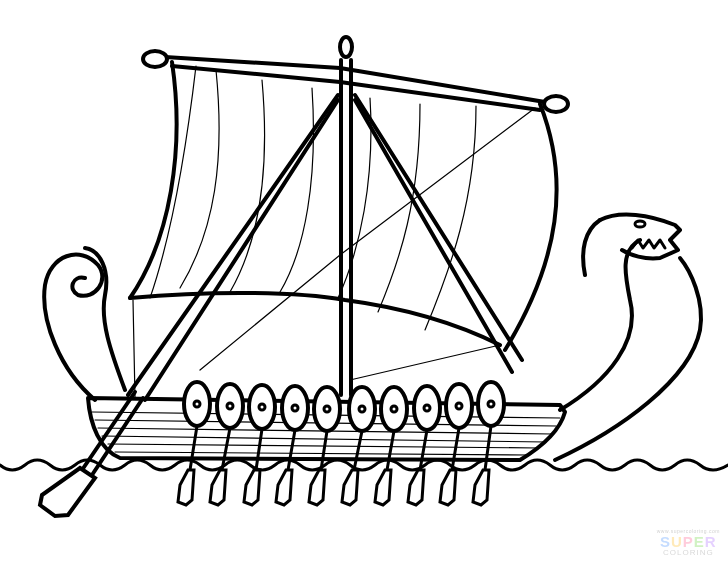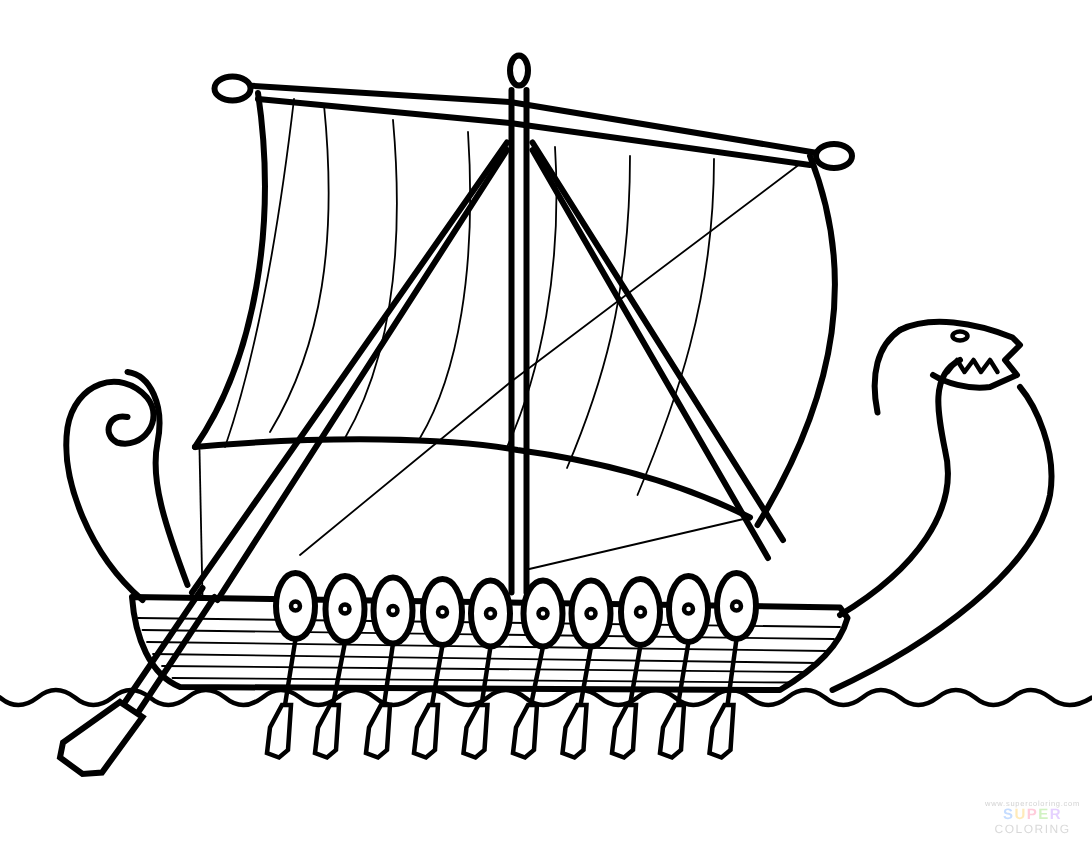--- a/index.html
+++ b/index.html
@@ -5,21 +5,21 @@
     html, body { margin: 0; padding: 0; background: #ffffff; }
     body { width: 728px; height: 563px; overflow: hidden; position: relative; font-family: "Liberation Sans", sans-serif; }
     .canvas { position: absolute; left: 0; top: 0; width: 728px; height: 563px; }
     .stroke { fill: none; stroke: #000; stroke-linecap: round; stroke-linejoin: round; }
     .thick { stroke-width: 4; }
     .med { stroke-width: 3; }
     .thin { stroke-width: 1.2; }
     .fillw { fill: #fff; stroke: #000; }
     .watermark { position: absolute; right: 8px; bottom: 6px; text-align: center; line-height: 1; opacity: 0.45; }
     .watermark .wm-top { font-size: 5px; color: #999; letter-spacing: 0.5px; display: block; }
-    .watermark .wm-super { font-size: 10px; font-weight: bold; letter-spacing: 1px; display: block; }
+    .watermark .wm-super { font-size: 15px; font-weight: bold; letter-spacing: 1px; display: block; }
     .watermark .wm-super span:nth-child(1) { color: #7fb3ff; }
     .watermark .wm-super span:nth-child(2) { color: #ffd166; }
     .watermark .wm-super span:nth-child(3) { color: #ff8fb1; }
     .watermark .wm-super span:nth-child(4) { color: #9be37b; }
     .watermark .wm-super span:nth-child(5) { color: #c79bff; }
     .watermark .wm-bottom { font-size: 8px; color: #aaa; letter-spacing: 1px; display: block; }
   </style>
 </head>
 <body>
 

